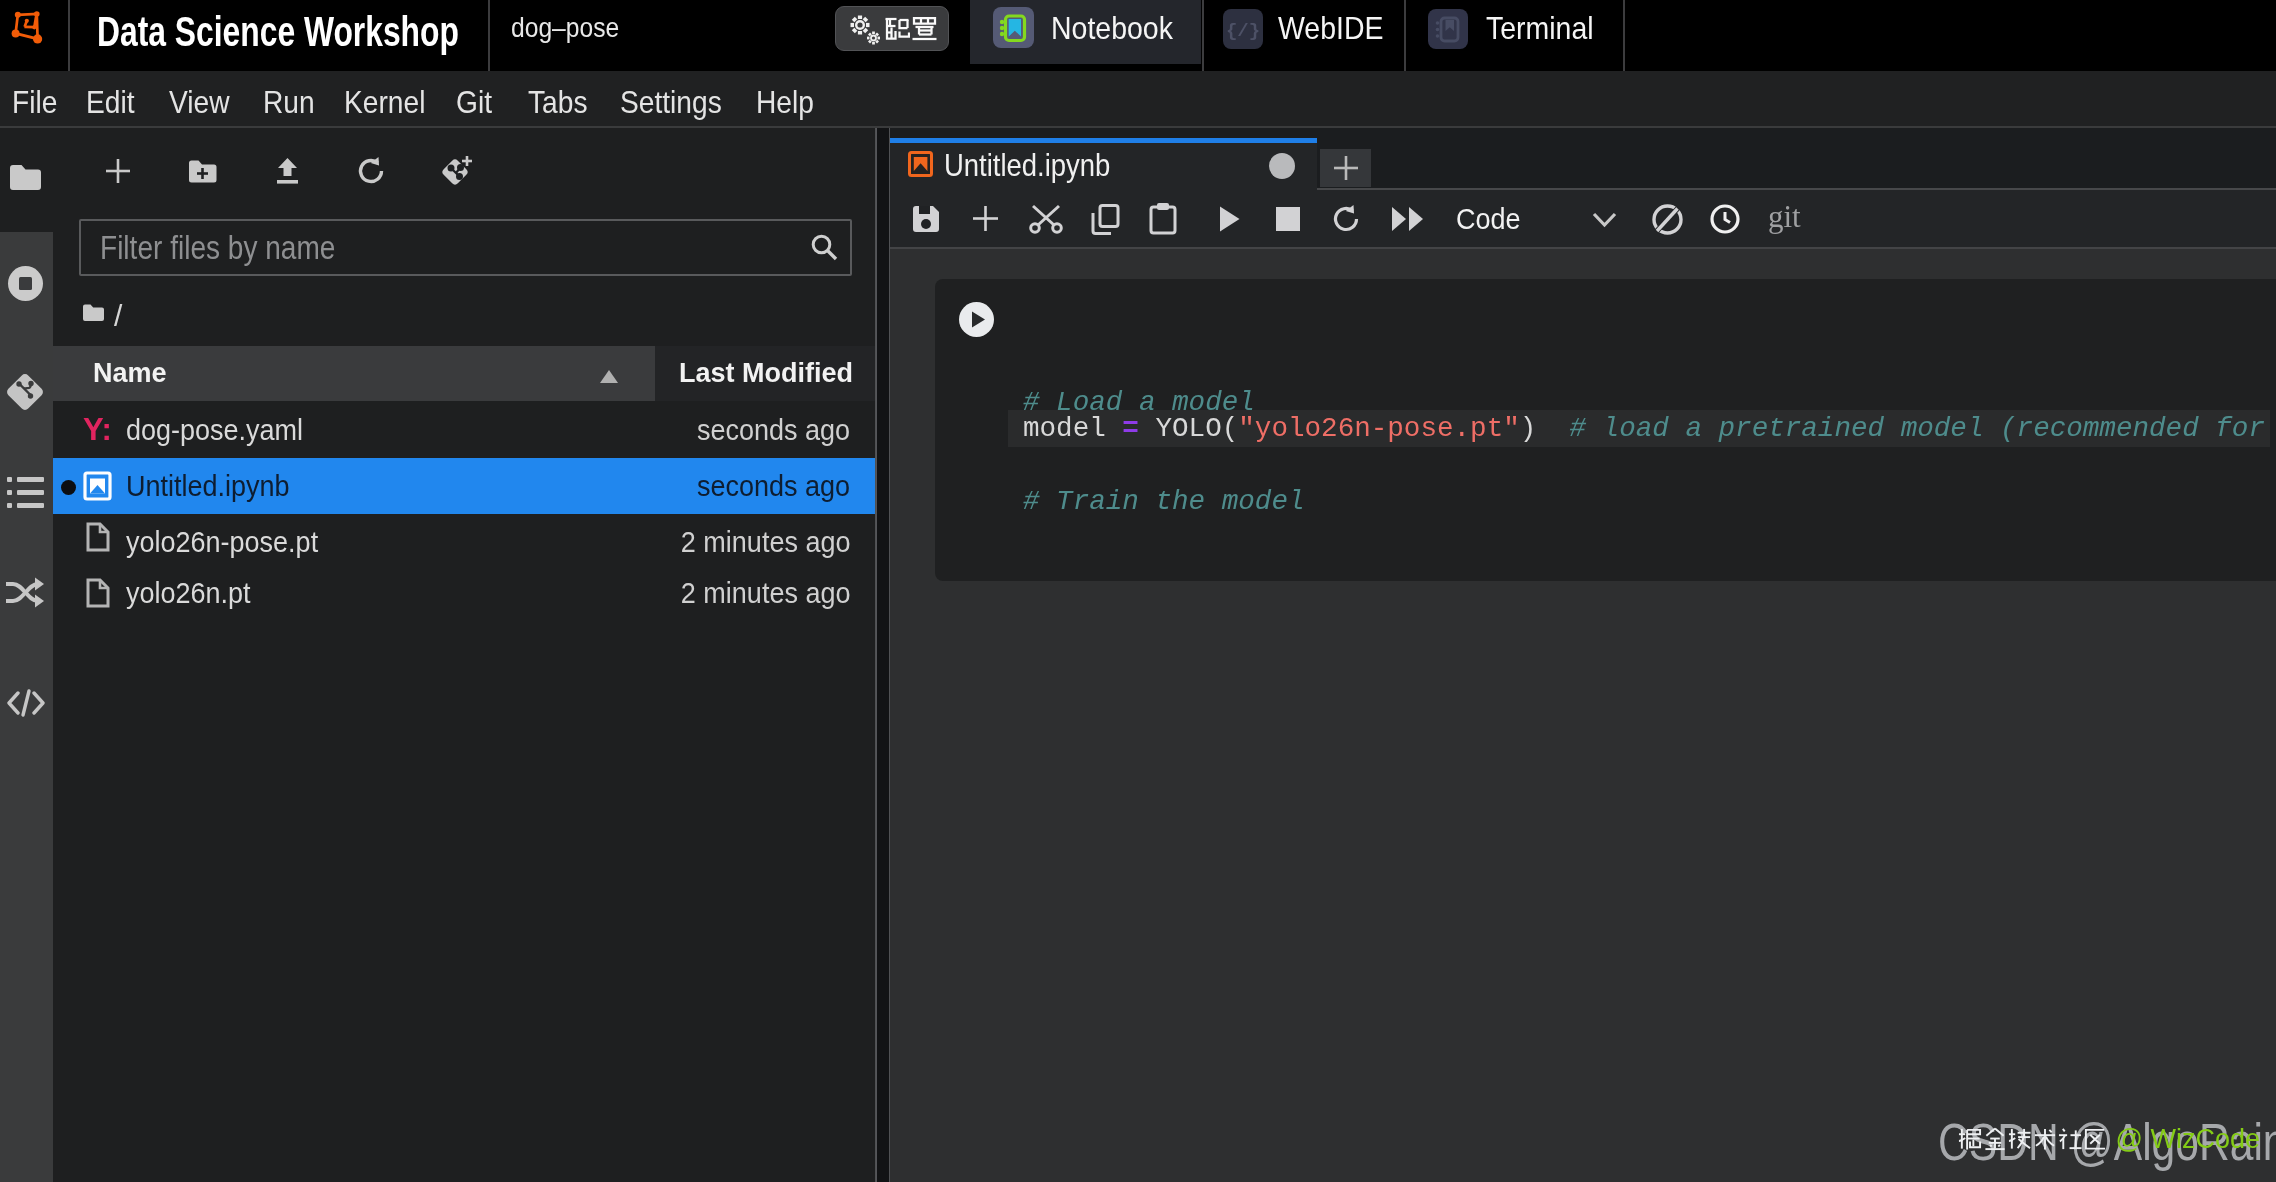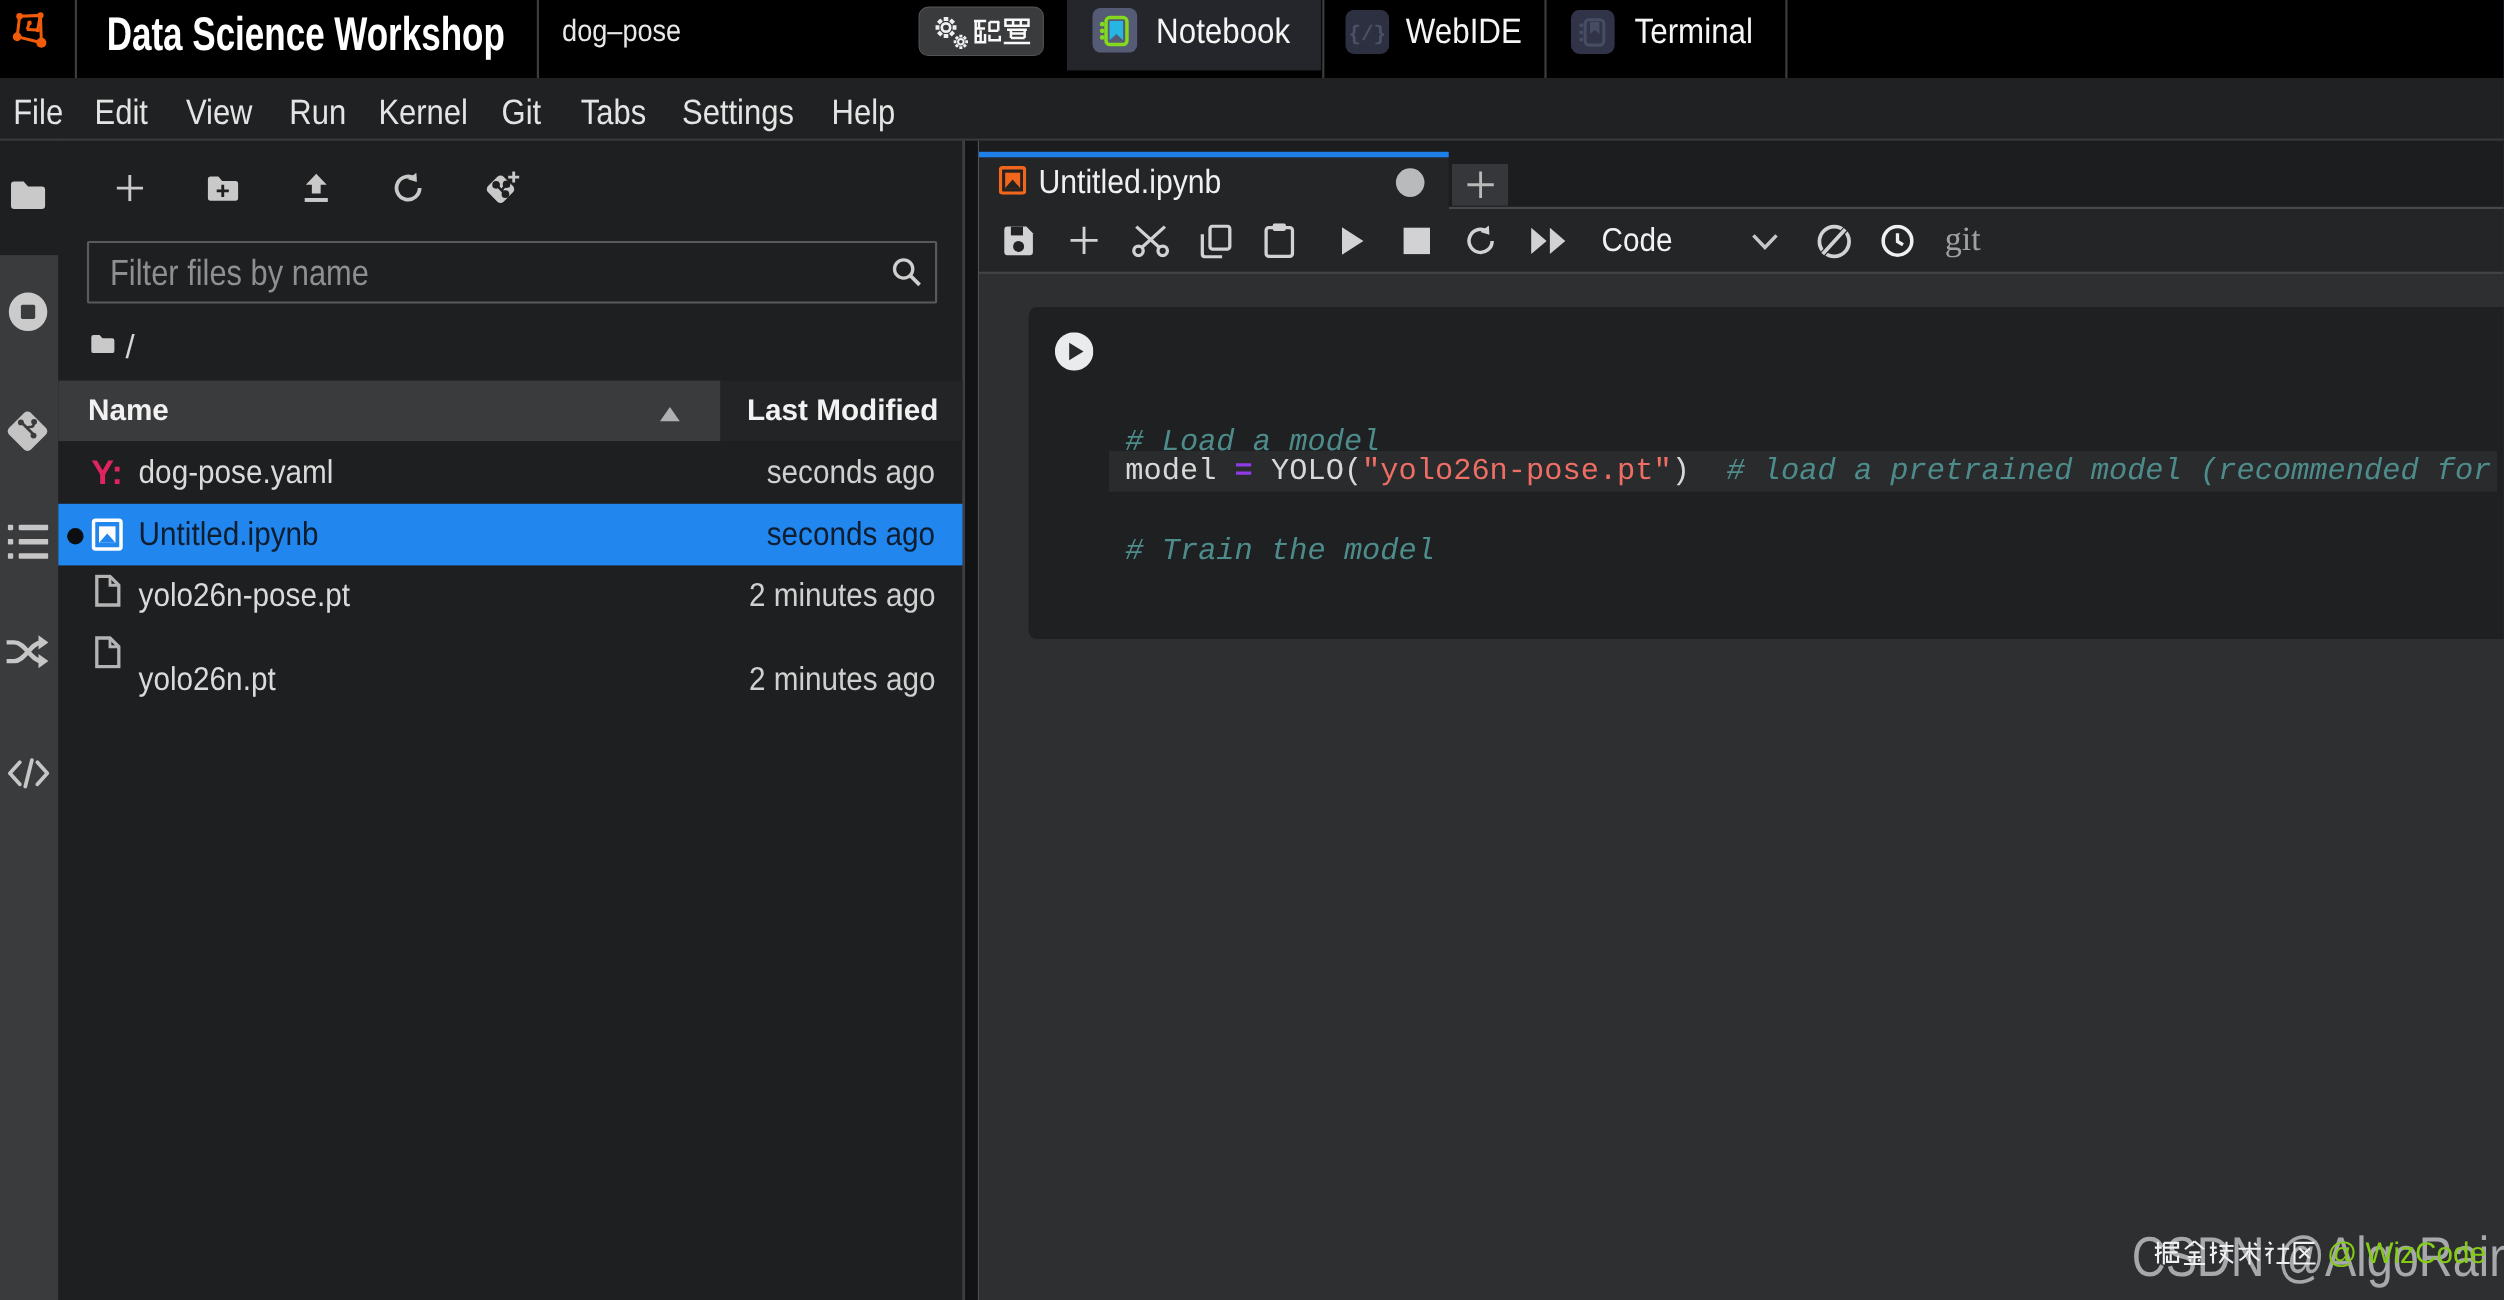--- a/index.html
+++ b/index.html
@@ -20,21 +20,21 @@
   
   #side-top { left:0; top:128px; width:53px; height:104px; background:#1e1f20; }
   #side-rest { left:0; top:232px; width:53px; height:950px; background:#3a3b3c; }
   
   #fpanel { left:53px; top:128px; width:823px; height:1054px; background:#1e1f20; border-right:1px solid #505153; }
   #filterbox { left:79px; top:219px; width:773px; height:57px; border:2px solid #595a5c; border-radius:2px; }
   #filterph { left:100px; top:221px; height:53px; line-height:53px; color:#8e8f91; font-size:33px; transform:scaleX(.85); transform-origin:0 50%; }
   #crumbslash { left:114px; top:288px; height:55px; line-height:55px; color:#d6d6d6; font-size:30px; }
   #fhead { left:53px; top:346px; width:822px; height:55px; background:#232426; }
   #namecol { left:53px; top:346px; width:602px; height:55px; background:#3a3b3d; }
-  #hname { left:80px; top:346px; height:55px; line-height:55px; color:#f2f2f2; font-size:27px; font-weight:700; }
+  #hname { left:93px; top:346px; height:55px; line-height:55px; color:#f2f2f2; font-size:27px; font-weight:700; }
   #hlast { left:0px; top:346px; width:853px; height:55px; line-height:55px; color:#f2f2f2; font-size:27px; font-weight:700; text-align:right; }
   .frow { left:53px; width:822px; height:56px; }
   .fname { position:absolute; left:73px; top:0; line-height:56px; color:#dadada; font-size:30px; transform:scaleX(.9); transform-origin:0 50%; }
   .fdate { position:absolute; right:25px; top:0; line-height:56px; color:#d0d0d0; font-size:30px; transform:scaleX(.9); transform-origin:100% 50%; }
   #row2 { background:#2187ee; }
   #row2 .fname, #row2 .fdate { color:#0e1d30; }
   #yicon { position:absolute; left:30px; top:0; line-height:56px; color:#e1245f; font-size:31px; font-weight:700; }
   
   #split { left:876px; top:128px; width:14px; height:1054px; background:#121315; border-left:1px solid #55565a; border-right:1px solid #505154; }
   
@@ -282,21 +282,21 @@
       <span class="fdate">seconds ago</span>
     </div>
   <div class="abs frow" id="row2" style="top:458px">
       <span class="fname">Untitled.ipynb</span>
       <span class="fdate">seconds ago</span>
     </div>
   <div class="abs frow" id="row3" style="top:514px">
       <span class="fname">yolo26n-pose.pt</span>
       <span class="fdate">2 minutes ago</span>
     </div>
-  <div class="abs frow" id="row4" style="top:590px">
+  <div class="abs frow" id="row4" style="top:565px">
       <span class="fname">yolo26n.pt</span>
       <span class="fdate">2 minutes ago</span>
     </div>
   <div class="abs" style="left:61px;top:480px;width:15px;height:15px;border-radius:50%;background:#0c0e12"></div>
   <svg class="abs" style="left:83px;top:471px" width="29" height="30" viewBox="0 0 29 30">
     <rect x="2" y="2" width="25" height="26" rx="2" fill="none" stroke="#fdfdfe" stroke-width="3.2"></rect>
     <rect x="7" y="7.5" width="15" height="15" fill="#fdfdfe"></rect>
     <path d="M7 22.5 L14.5 14 L22 22.5 Z" fill="#2187ee"></path>
   </svg>
   <svg class="abs" style="left:86px;top:522px" width="24" height="30" viewBox="0 0 24 30">

